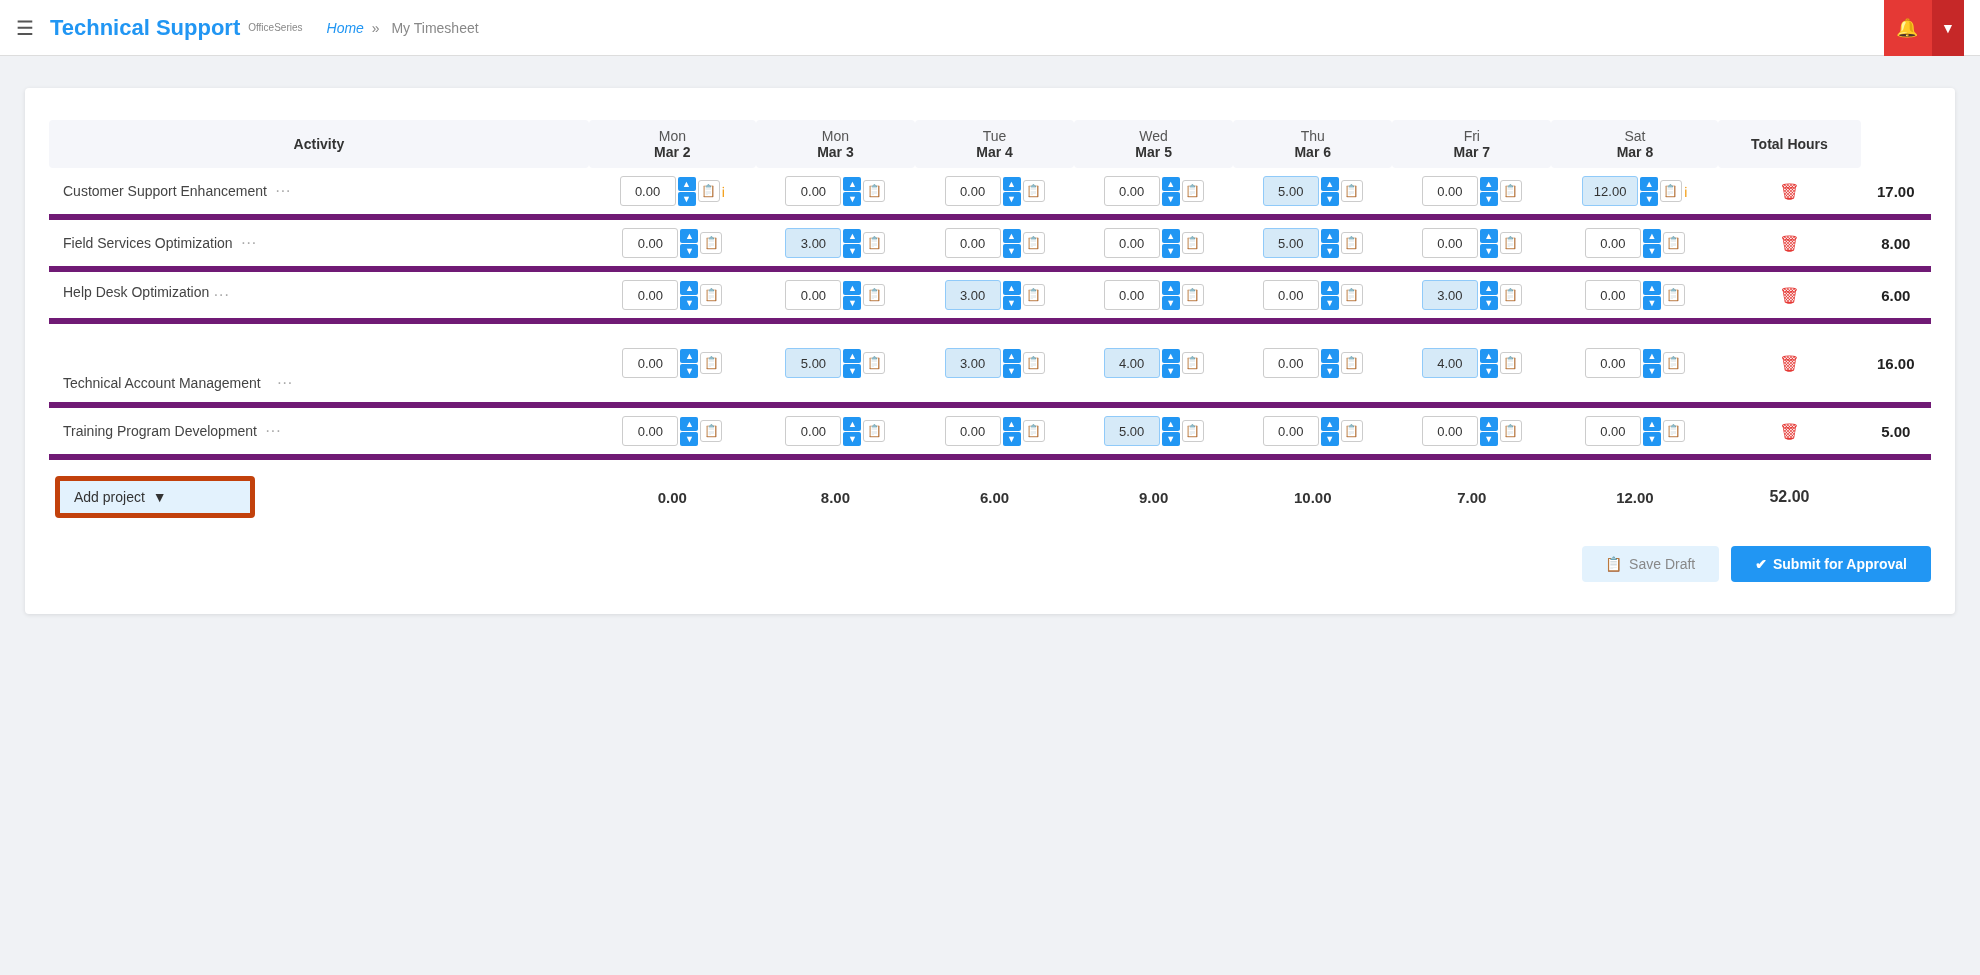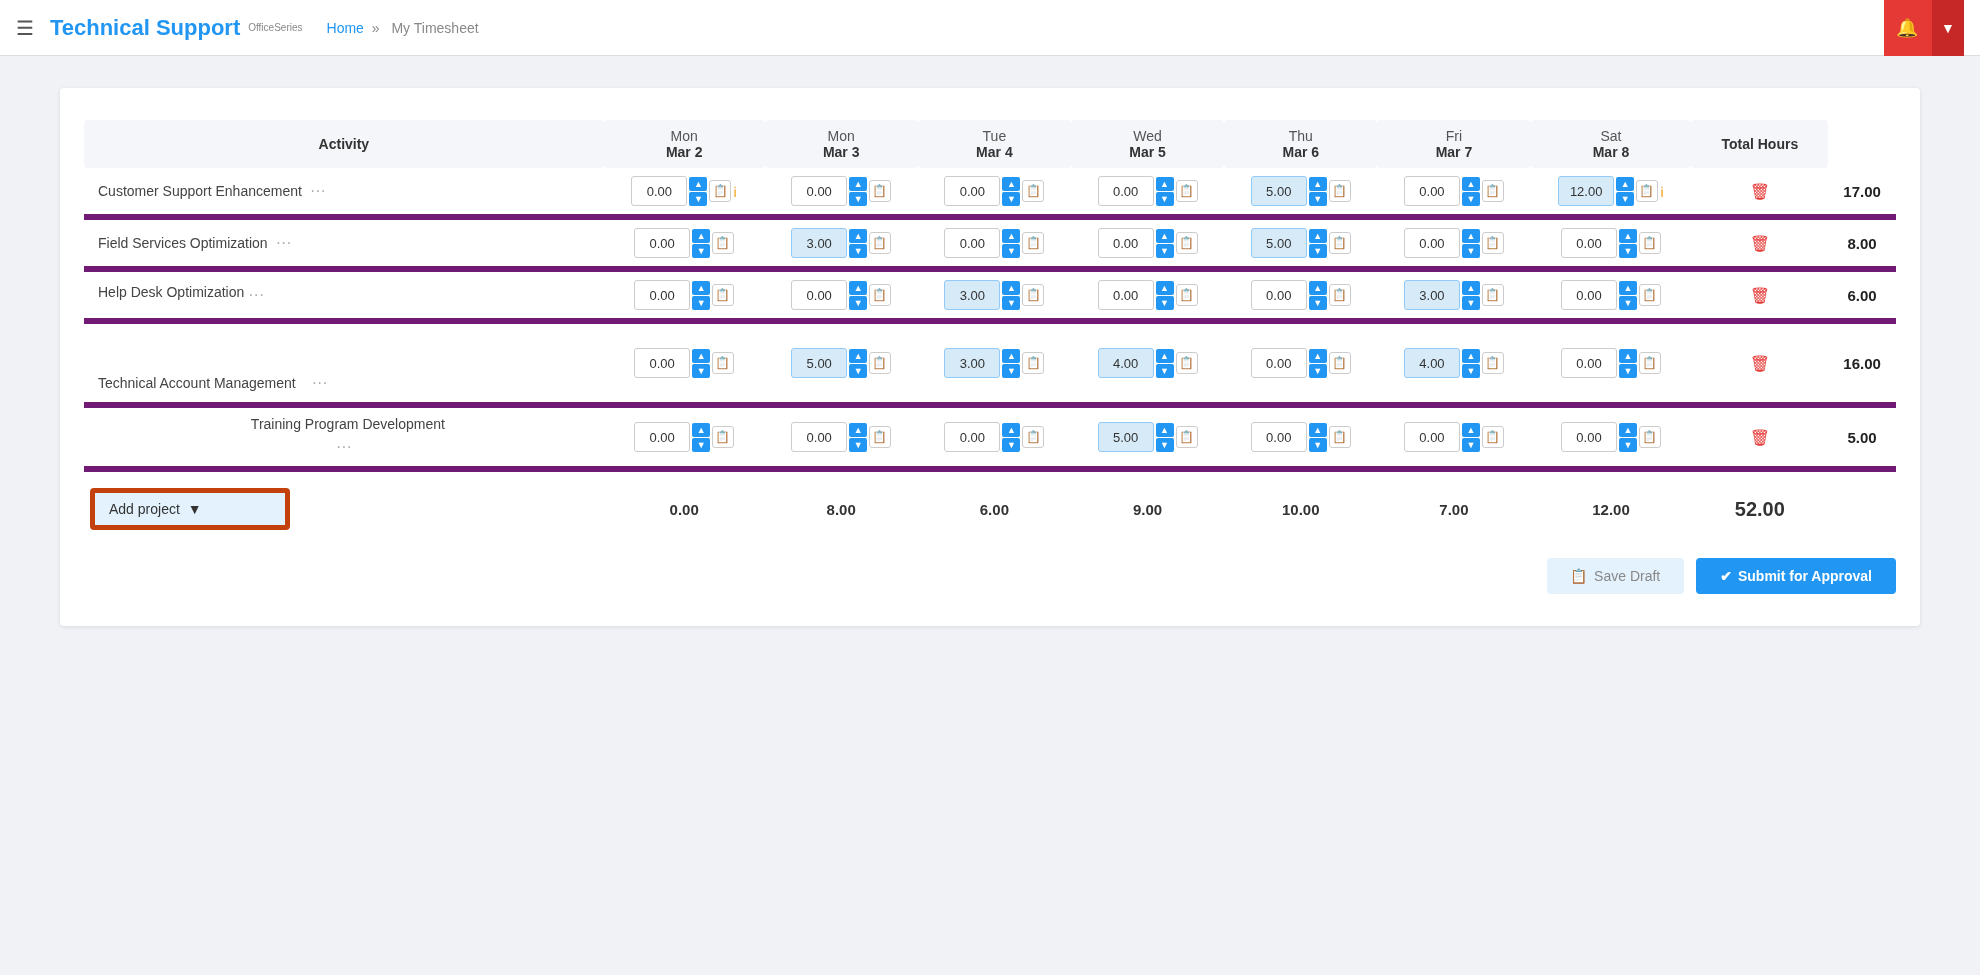--- a/index.html
+++ b/index.html
@@ -11,21 +11,21 @@
       align-items: center;
       background: #fff;
       border-bottom: 1px solid #ddd;
       padding: 0 16px;
       height: 56px;
     }
     .header-menu-icon { font-size: 20px; color: #555; cursor: pointer; margin-right: 16px; }
     .header-title { font-size: 22px; font-weight: bold; color: #2196F3; margin-right: 8px; }
     .header-subtitle { font-size: 10px; color: #888; margin-right: 24px; }
     .breadcrumb { font-size: 14px; color: #2196F3; }
-    .breadcrumb a { color: #2196F3; text-decoration: none; }
+    .breadcrumb a { color: #2196F3; text-decoration: none; font-style: italic; }
     .breadcrumb span { color: #888; margin: 0 4px; }
     .header-right { margin-left: auto; display: flex; }
     .notif-btn {
       background: #e53935;
       border: none;
       color: #fff;
       width: 48px;
       height: 56px;
       display: flex;
       align-items: center;
@@ -40,21 +40,21 @@
       width: 32px;
       height: 56px;
       display: flex;
       align-items: center;
       justify-content: center;
       cursor: pointer;
       font-size: 14px;
     }
 
     
-    .main-content { padding: 32px 60px; }
+    .main-content { padding: 32px 25px; }
     .card {
       background: #fff;
       border-radius: 4px;
       box-shadow: 0 1px 4px rgba(0,0,0,0.1);
       padding: 32px 24px;
     }
 
     
     .timesheet-table {
       width: 100%;
@@ -172,21 +172,21 @@
     }
 
     
     .tr-footer td {
       font-weight: bold;
       font-size: 15px;
       padding-top: 16px;
       padding-bottom: 4px;
     }
     .tr-footer .grand-total {
-      font-size: 20px;
+      font-size: 16px;
       font-weight: bold;
     }
 
     
     .add-project-btn {
       display: flex;
       align-items: center;
       gap: 8px;
       background: #e3f2fd;
       border: 5px solid #c2410c;
@@ -639,21 +639,21 @@
         </div>
         <button class="note-btn">📋</button>
 
       </div>
             </td>
             <td><button class="delete-btn">🗑</button></td>
             <td><span class="total-hours-val">16.00</span></td>
           </tr>
           <tr class="tr-activity">
             <td>
-    <div style="display:flex;align-items:center;gap:4px;flex-direction:column;">
+    <div style="display:flex;align-items:center;gap:4px;">
       <span class="activity-name">Training Program Development</span>
       <button class="dots-btn">···</button>
     </div>
             </td>
             <td>
       <div class="hour-cell">
         <input type="text" class="hour-input" value="0.00" style="">
         <div class="spin-group">
           <button class="spin-btn">▲</button>
           <button class="spin-btn">▼</button>

